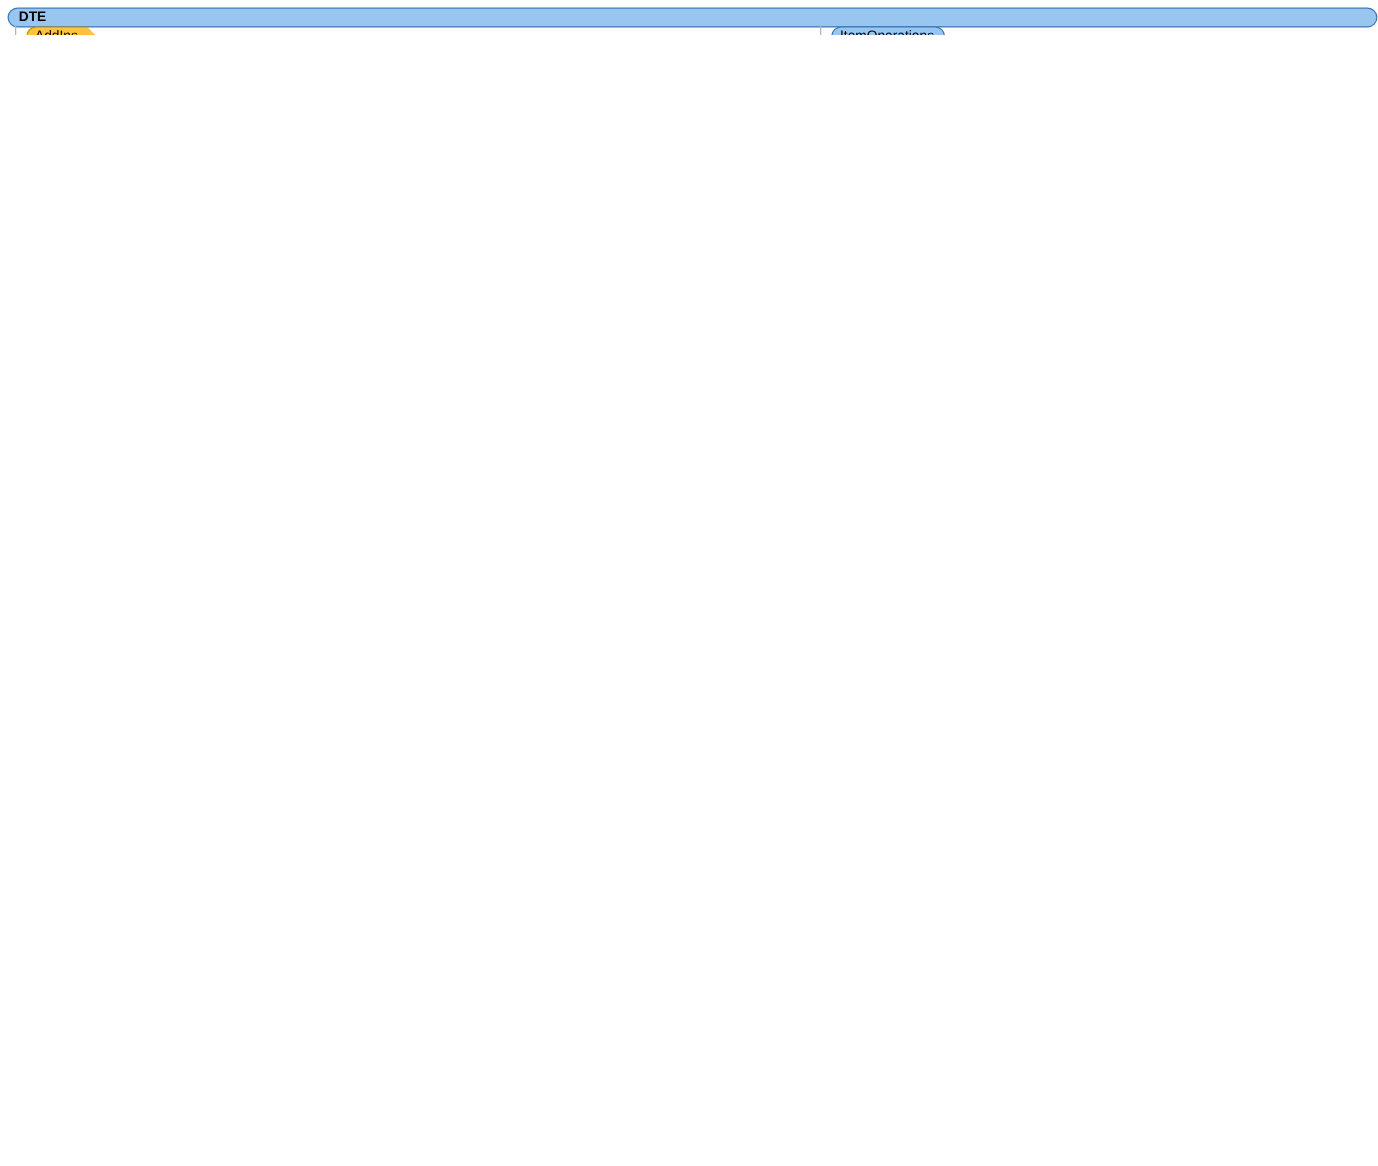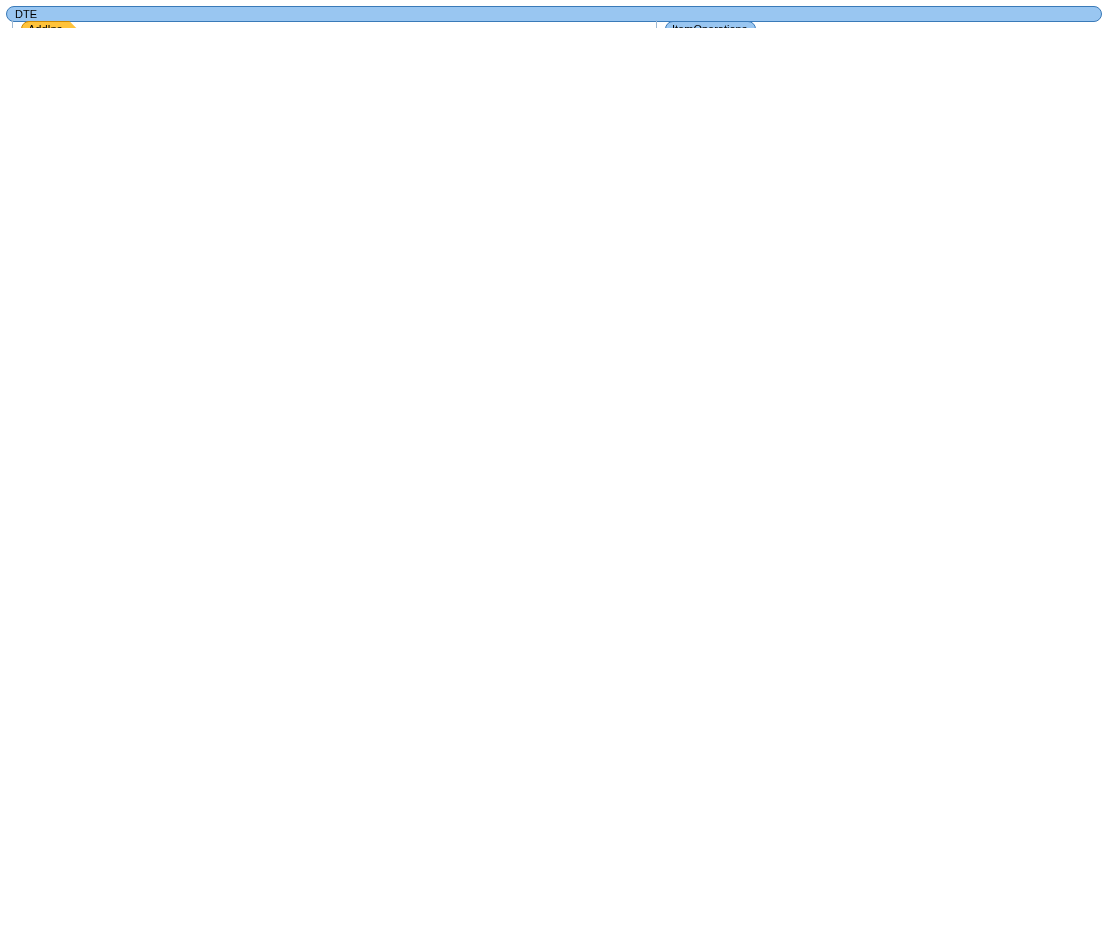--- a/index.html
+++ b/index.html
@@ -31,21 +31,21 @@
 #propsBelow{left:6px;top:850px;width:180px}
 #key{position:absolute;left:848px;top:672px;width:242px;border:1px solid #5B8C7A;background:#fff}
 #key .hd{background:#CCE9C2;text-align:center;font-weight:bold;font-size:16px;color:#1a5a4a;padding:4px;border-bottom:1px solid #5B8C7A}
 #key .body{padding:8px;font-size:11px;color:#1a5a4a;font-weight:bold}
 #key .body div{margin:6px 0;display:flex;align-items:center;gap:8px}
 .flowline{width:16px;height:14px;border-left:1px solid #9db8d2;border-bottom:1px solid #9db8d2}
 .recur{width:22px;height:22px;border:2px dashed #1a6b5a;border-radius:50%;border-right-color:transparent;position:relative}
 .recur::after{content:"";position:absolute;right:-2px;top:2px;border:4px solid transparent;border-top-color:#1a6b5a}
 .qisym{color:#B00020;font-size:9px;font-weight:bold;border-left:2px solid #B00020;padding-left:3px}
 #ms{position:absolute;left:1010px;top:910px;font-style:italic;font-weight:bold;font-family:"Segoe UI",Arial;font-size:14px}
-#dte{background:#99C6F1;border:1px solid #3A7AB8;border-radius:9px;padding:1px 8px;font-weight:normal;width:1078px}
+#dte{background:#99C6F1;border:1px solid #3A7AB8;border-radius:9px;padding:1px 8px;font-weight:bold;width:1078px}
 .rc{display:inline-block;vertical-align:middle;margin-left:4px}
 </style>
 </head>
 <body>
 
 <div id="dte">DTE</div>
 
 <div id="c1" class="col">
 <div class="tree">
  <div class="row"><span class="node coll">AddIns</span>

